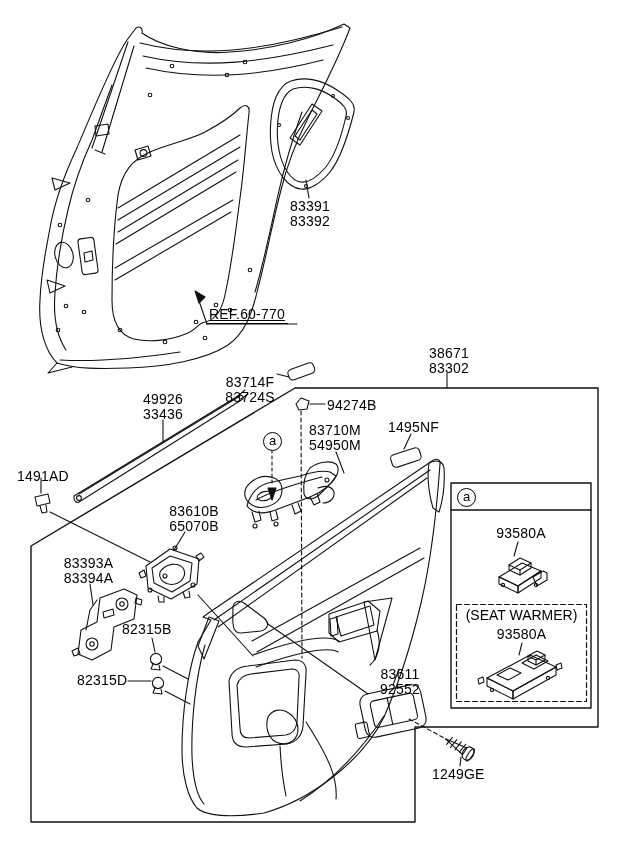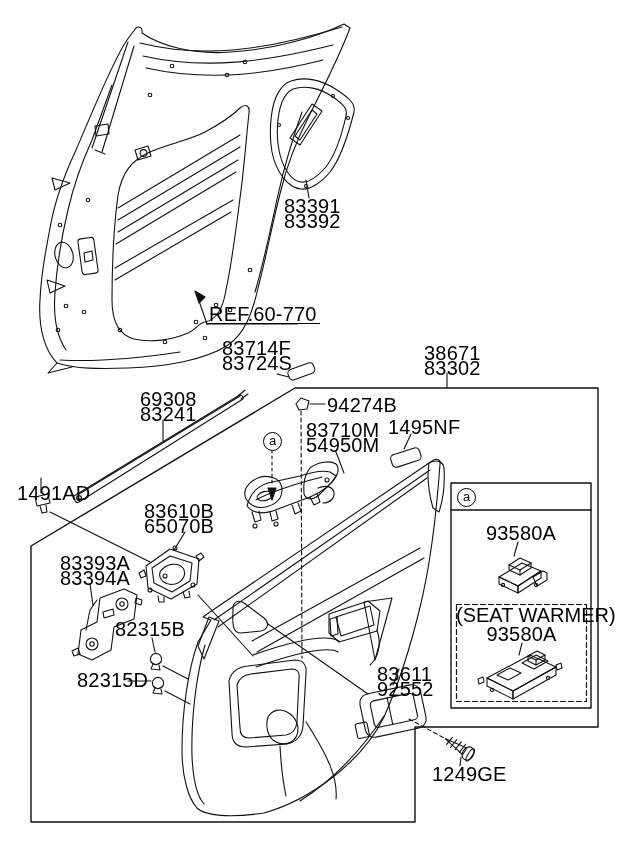--- a/index.html
+++ b/index.html
@@ -1,23 +1,23 @@
 <!DOCTYPE html>
 <html><head>
 <meta charset="utf-8">
 <style>
   html,body{margin:0;padding:0;background:#fff;}
   #stage{position:relative;width:620px;height:848px;background:#fff;overflow:hidden;
          font-family:"Liberation Sans",sans-serif;color:#000;}
   #art{position:absolute;left:0;top:0;}
-  .lbl{position:absolute;font-size:20px;line-height:14.5px;letter-spacing:.2px;
+  .lbl{position:absolute;font-size:14px;line-height:14.5px;letter-spacing:.2px;
        white-space:nowrap;color:#000;}
   .ctr{text-align:center;}
   .two span{display:block;}
-  .underl{border-bottom:1.4px solid #000;padding:0 3px 1px 3px;}
+  .underl{border-bottom:1.4px solid #000;padding:0 3px 1px 3px;text-decoration:underline;}
   .badge{position:absolute;width:17px;height:17px;border:1.4px solid #000;border-radius:50%;
          text-align:center;line-height:16px;font-size:13px;background:#fff;}
 </style>
 </head>
 <body>
 
 <div id="stage">
 
 <svg id="art" width="620" height="848" viewBox="0 0 620 848" fill="none" stroke="#111" stroke-width="1.1" stroke-linecap="round" stroke-linejoin="round">
 
@@ -290,58 +290,58 @@
 
 <div class="lbl underl" style="left:206px;top:307px">
   <span>REF.60-770</span>
 </div>
 
 <div class="lbl two ctr" style="left:424px;top:346px;width:50px">
   <span>38671</span>
   <span>83302</span>
 </div>
 
-<div class="lbl two ctr" style="left:222px;top:341px;width:56px">
+<div class="lbl two ctr" style="left:222px;top:375px;width:56px">
   <span>83714F</span>
   <span>83724S</span>
 </div>
 
 <div class="lbl" style="left:327px;top:398px">
   <span>94274B</span>
 </div>
 
 <div class="lbl two ctr" style="left:306px;top:423px;width:58px">
   <span>83710M</span>
   <span>54950M</span>
 </div>
 
 <div class="lbl" style="left:388px;top:420px">
   <span>1495NF</span>
 </div>
 
 <div class="lbl two ctr" style="left:140px;top:392px;width:46px">
-  <span>69308</span>
-  <span>83241</span>
-</div>
-
-<div class="lbl" style="left:17px;top:486px">
+  <span>49926</span>
+  <span>33436</span>
+</div>
+
+<div class="lbl" style="left:17px;top:469px">
   <span>1491AD</span>
 </div>
 
-<div class="lbl two ctr" style="left:144px;top:504px;width:56px">
+<div class="lbl two ctr" style="left:166px;top:504px;width:56px">
   <span>83610B</span>
   <span>65070B</span>
 </div>
 
 <div class="lbl two ctr" style="left:60px;top:556px;width:57px">
   <span>83393A</span>
   <span>83394A</span>
 </div>
 
-<div class="lbl" style="left:115px;top:622px">
+<div class="lbl" style="left:122px;top:622px">
   <span>82315B</span>
 </div>
 
 <div class="lbl" style="left:77px;top:673px">
   <span>82315D</span>
 </div>
 
 <div class="lbl two ctr" style="left:377px;top:667px;width:46px">
   <span>83611</span>
   <span>92552</span>

